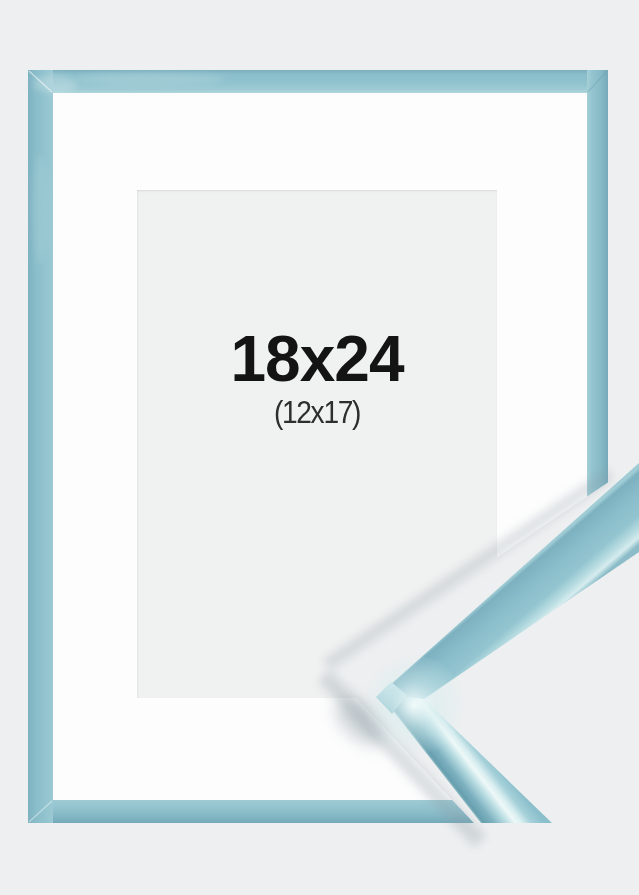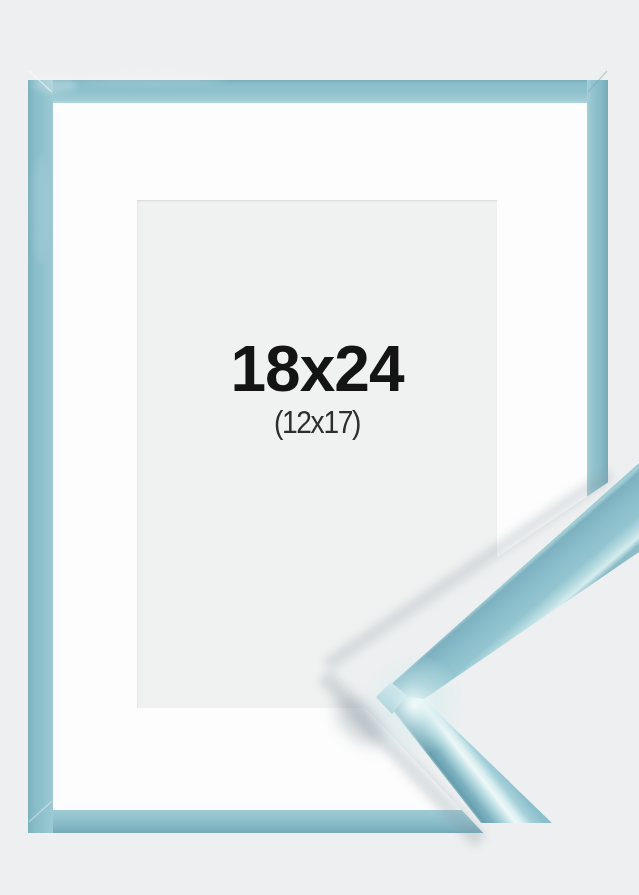--- a/index.html
+++ b/index.html
@@ -10,21 +10,21 @@
     width: 639px;
     height: 895px;
     background: var(--background, #edeff0);
     overflow: hidden;
   }
 
   
   .frame {
     position: absolute;
     left: 28px; top: 70px;
-    width: 580px; height: 753px; margin-top: 10px;
+    width: 580px; height: 753px;
   }
   .band { position: absolute; }
   .band.top {
     left: 0; top: 0; width: 100%; height: 23px;
     background: linear-gradient(180deg, #7cafbe 0%, #8abeca 18%, #90c3ce 55%, #9fcbd4 85%, #aed6dd 100%);
   }
   .band.bottom {
     left: 0; bottom: 0; width: 100%; height: 23px;
     background: linear-gradient(0deg, #74a9b9 0%, #86b9c6 35%, #93c4cf 70%, #9ecbd4 100%);
   }

